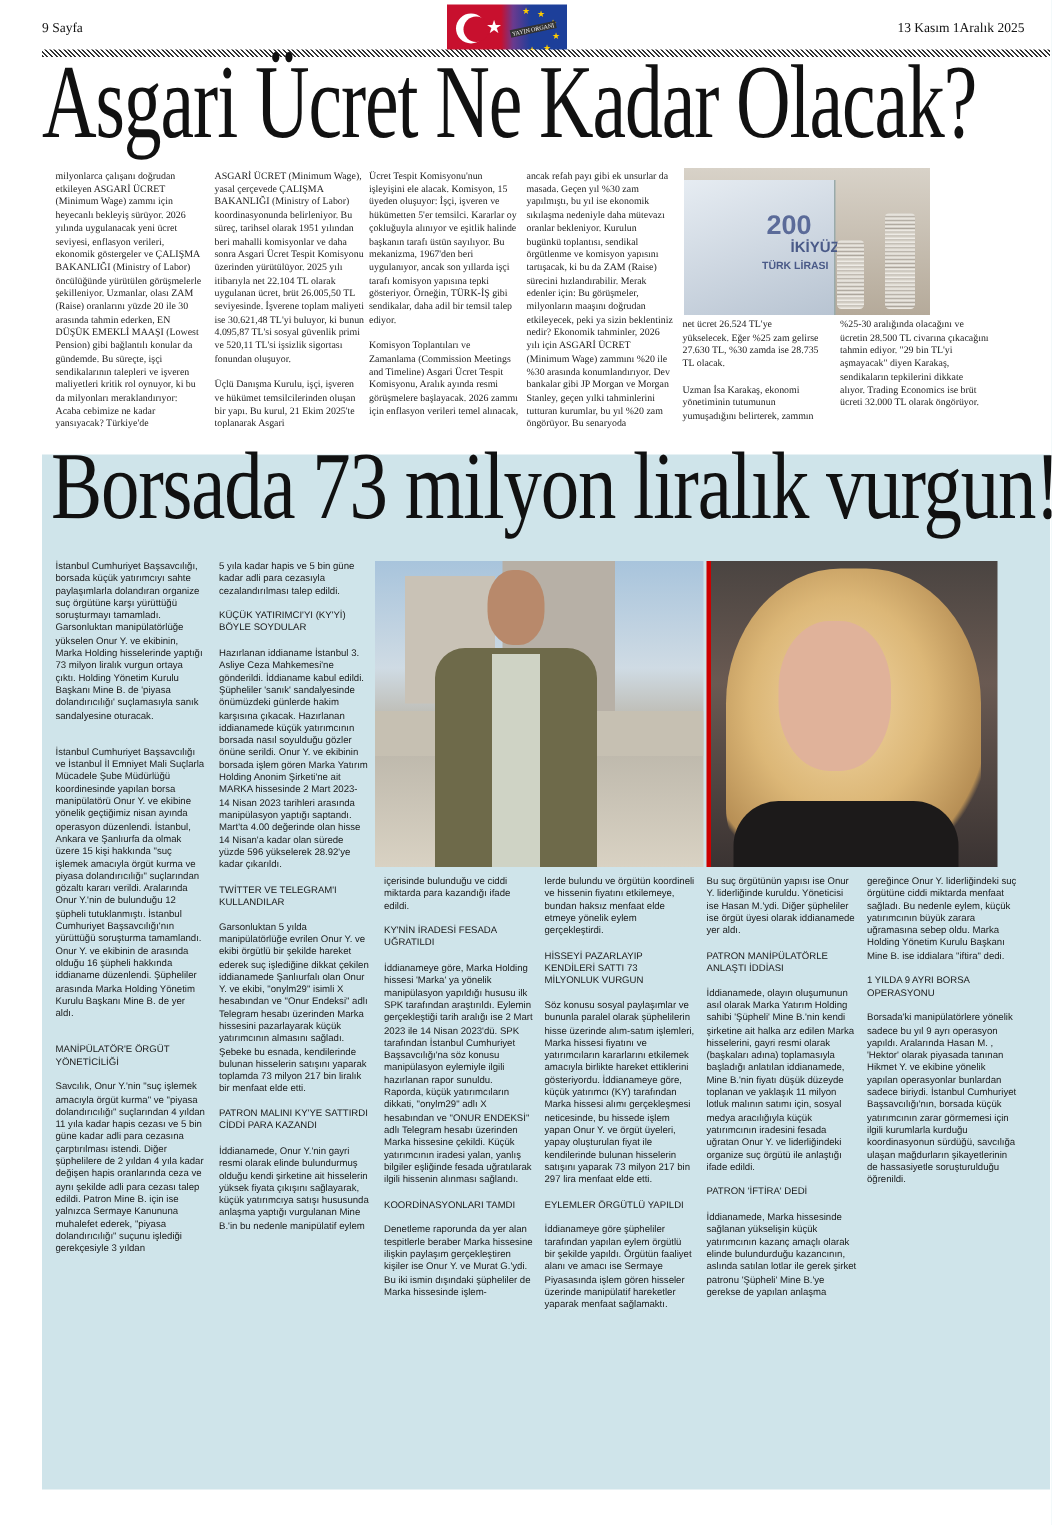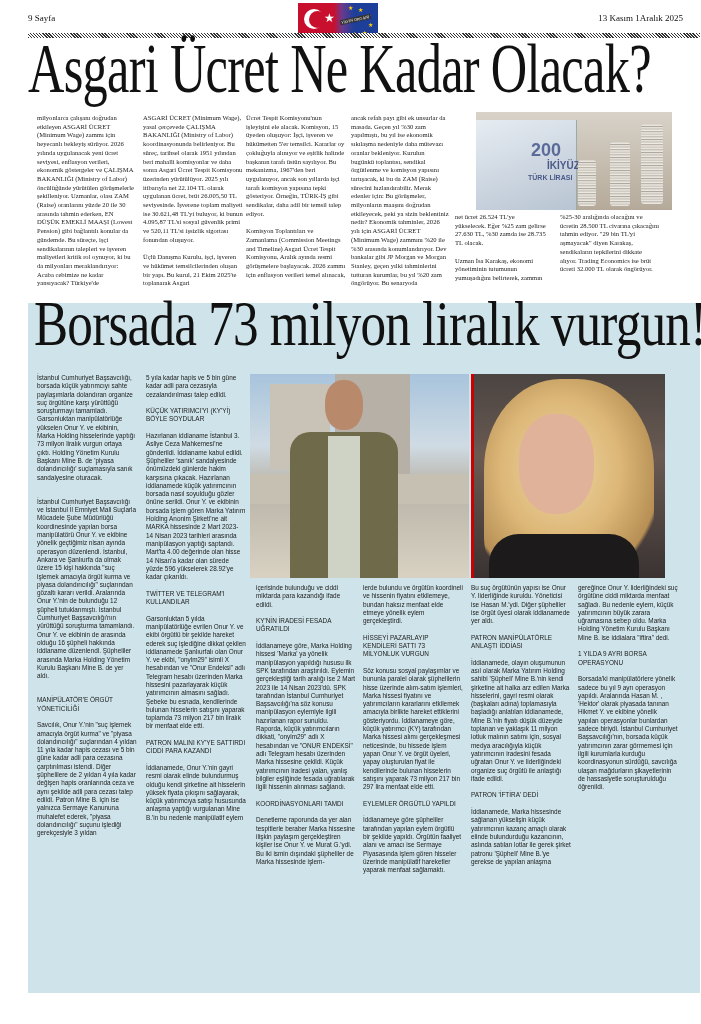--- a/index.html
+++ b/index.html
@@ -10,21 +10,21 @@
   .logo{left:298px;top:3px;width:80px;height:34px;overflow:hidden;background:linear-gradient(90deg,#c8102e 0%,#c8102e 45%,#6b3a8e 55%,#1d3f9a 70%,#1d3f9a 100%);}
   .logo .moon{position:absolute;left:6px;top:6px;width:20px;height:20px;border-radius:50%;background:#fff;}
   .logo .moon:after{content:"";position:absolute;left:5px;top:2px;width:17px;height:17px;border-radius:50%;background:#c8102e;}
   .logo .star{position:absolute;left:26px;top:9px;color:#fff;font-size:12px;line-height:12px;}
   .logo .eustar{position:absolute;color:#ffcc00;font-size:6px;line-height:6px;}
   .logo .tag{position:absolute;left:42px;top:14px;font-size:4px;color:#fff;background:#333;padding:0 1px;transform:rotate(-12deg);}
   .hatch{left:28px;top:33px;width:672px;height:5px;background:repeating-linear-gradient(45deg,#333 0,#333 1px,#fff 1px,#fff 2.2px);}
   .head1{left:28px;top:30px;width:672px;font-size:70px;line-height:78px;white-space:nowrap;transform-origin:left top;transform:scaleX(0.72);letter-spacing:-1px;font-family:"Liberation Serif",serif;}
   .col{font-size:6.6px;line-height:8.7px;color:#222;}
   .col p{margin:0 0 8.7px 0;}
-  .photo-money{left:476px;top:112px;width:196px;height:98px;overflow:hidden;background:linear-gradient(180deg,#d8d2c8,#b5aa9a);}
+  .photo-money{left:456px;top:112px;width:164px;height:98px;overflow:hidden;background:linear-gradient(180deg,#d8d2c8,#b5aa9a);}
   .bill{position:absolute;left:0;top:8px;width:100px;height:90px;background:linear-gradient(160deg,#e6ecf2,#b8c4d2);border-right:1px solid #9aa;}
   .bill .n{position:absolute;left:55px;top:20px;font-family:"Liberation Sans",sans-serif;font-size:18px;color:#5b6b99;font-weight:bold;}
   .bill .w{position:absolute;left:58px;top:40px;font-family:"Liberation Sans",sans-serif;font-size:10px;color:#4a5a88;font-weight:bold;padding-left:13px;}
   .bill .t{position:absolute;left:52px;top:54px;font-family:"Liberation Sans",sans-serif;font-size:7px;color:#4a5a88;font-weight:bold;}
   .coin{position:absolute;width:18px;background:repeating-linear-gradient(180deg,#cfcac0 0,#efece6 1.4px,#a9a298 2.6px);border-radius:3px;}
   .band{left:28px;top:303px;width:672px;height:690px;background:#cfe4ea;}
   .head2{left:34px;top:284px;width:672px;font-size:64px;line-height:80px;white-space:nowrap;transform-origin:left top;transform:scaleX(0.80);letter-spacing:-1px;}
   .bcol{font-family:"Liberation Sans",sans-serif;font-size:6.4px;line-height:8.3px;color:#1a1a1a;width:100px;}
   .bcol p{margin:0 0 8.3px 0;}
   .bcol h4{margin:0 0 8.3px 0;font-weight:normal;text-transform:uppercase;font-size:6.4px;line-height:8.3px;}

